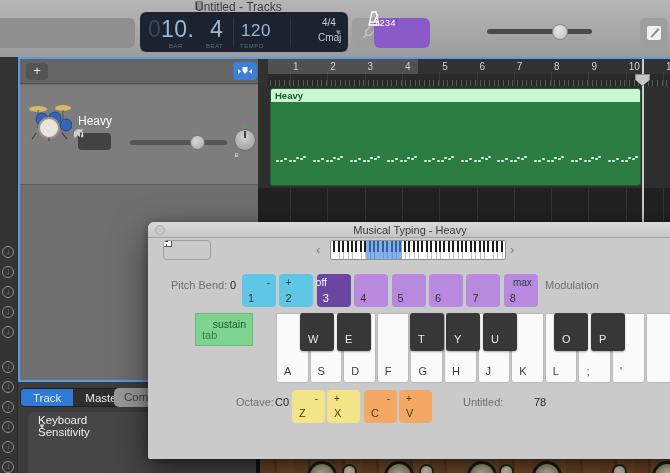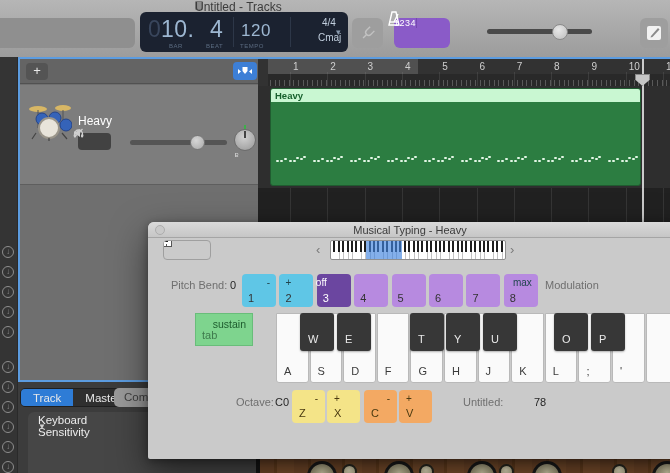--- a/index.html
+++ b/index.html
@@ -16,21 +16,21 @@
   .tbtn:last-child{border-right:none;}
   .lcd{left:140px;top:12px;width:208px;height:40px;background:#1b2230;border-radius:6px;color:#9db7d1;}
   .lcd-big{font-size:23px;letter-spacing:0.5px;color:#9db7d1;top:4px;}
   .lcd-dim{color:#39465c;}
   .lcd-label{font-size:6px;letter-spacing:.5px;color:#5b6b80;top:31px;}
   .lcd-div{width:1px;top:5px;height:30px;background:#2d3748;}
   .lcd-small{font-size:10px;color:#c2cfde;margin-left:16px;}
   .chev{font-size:9px;color:#8696ab;}
   .toolbtn{border-radius:6px;}
   .fork-btn{left:352px;top:18px;width:31px;height:30px;background:#9e9e9e;display:flex;align-items:center;justify-content:center;}
-  .purple-group{left:394px;top:18px;width:56px;height:30px;background:#8a5bc8;border-radius:6px;display:flex;}
+  .purple-group{left:374px;top:18px;width:56px;height:30px;background:#8a5bc8;border-radius:6px;display:flex;}
   .pbtn{position:relative;flex:1;display:flex;align-items:center;justify-content:center;color:#fff;}
   .pbtn.first{border-right:1px solid #7549b0;}
   .countin{font-size:9px;letter-spacing:.5px;}
   .vslider-track{left:487px;top:29px;width:105px;height:5px;background:#4a4a4a;border-radius:3px;}
   .vslider-knob{left:552px;top:24px;width:16px;height:16px;background:radial-gradient(circle at 40% 35%,#e8e8e8,#bdbdbd);border-radius:50%;border:1px solid #8a8a8a;}
   .note-btn{left:640px;top:18px;width:28px;height:30px;background:#9e9e9e;display:flex;align-items:center;justify-content:center;}
 
   
   .left-strip{left:0;top:57px;width:18px;height:416px;background:#343434;border-right:1px solid #2a2a2a;}
   .dl-icon{left:2px;width:12px;height:12px;border:1px solid #8d8d8d;border-radius:50%;color:#8d8d8d;font-size:8px;line-height:10px;text-align:center;}

